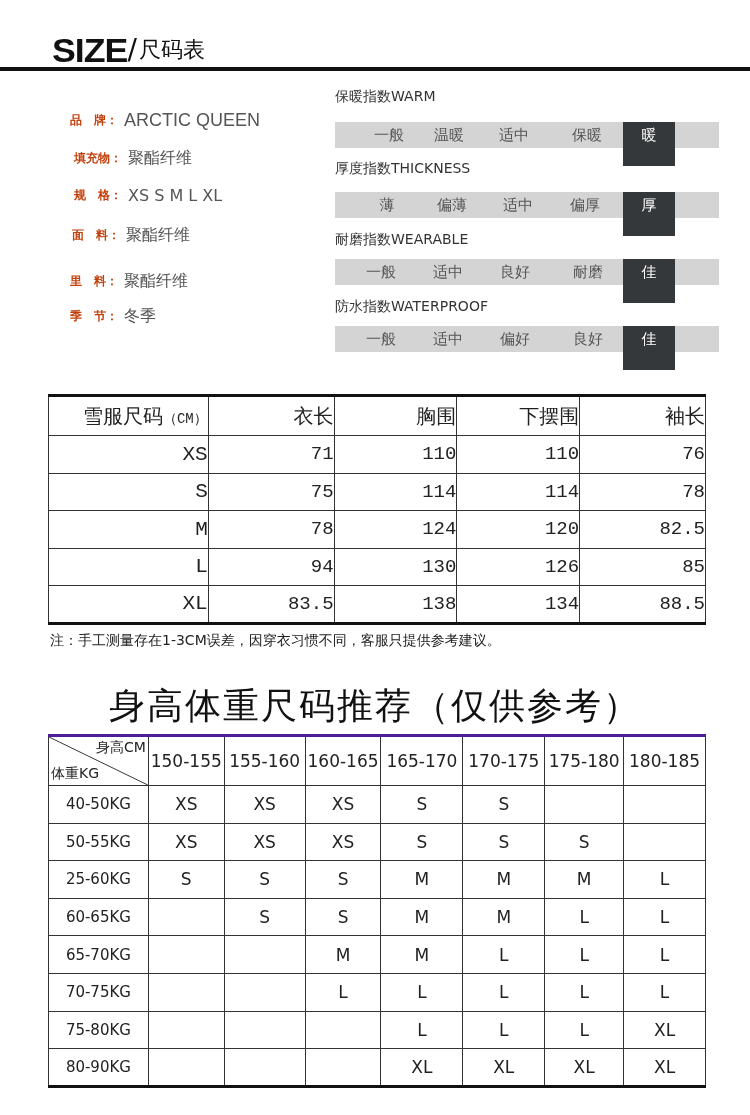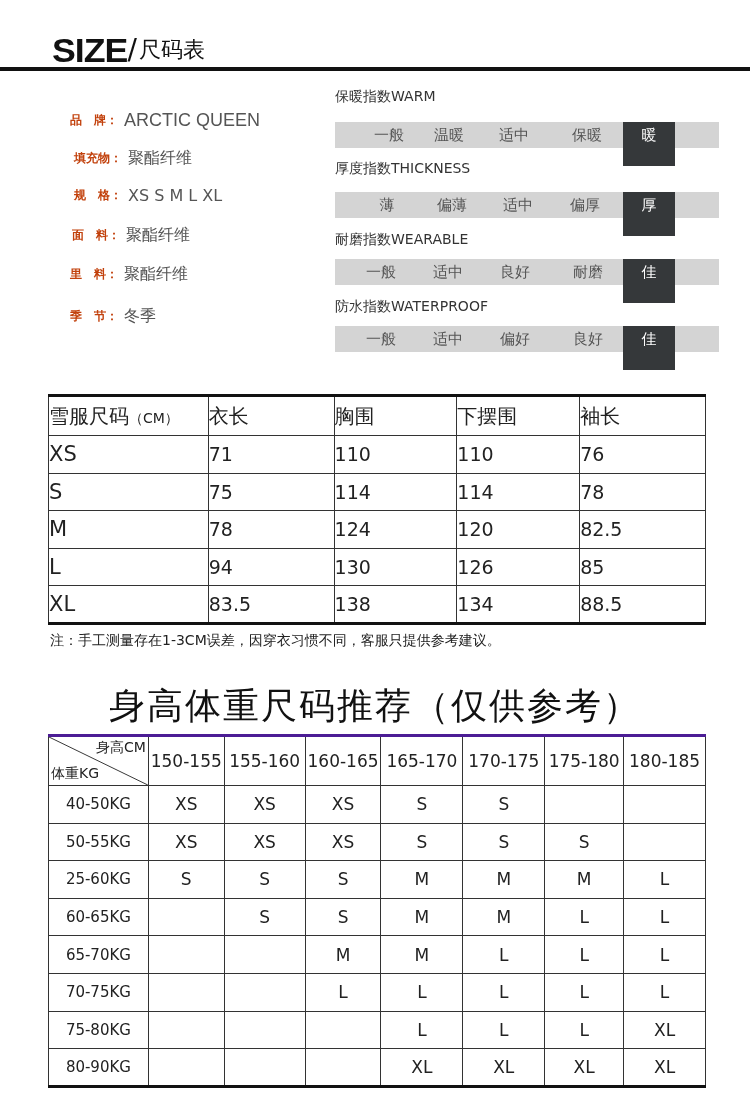--- a/index.html
+++ b/index.html
@@ -16,21 +16,21 @@
   .spec .v { font-size:16px; color:#555; margin-left:6px; }
   .spec .v.en { font-family:"Liberation Sans", sans-serif; font-size:18px; }
 
   .idx-label { position:absolute; left:335px; font-size:14px; color:#333; }
   .idx-bar { position:absolute; left:335px; width:384px; height:26px; background:#d4d4d4; }
   .idx-bar span { position:absolute; top:0; height:44px; line-height:26px; font-size:15px; color:#555; text-align:center; }
   .idx-bar span.on { background:#35383a; color:#fff; width:52px; left:288px; }
 
   table { border-collapse:collapse; position:absolute; }
   .t1 { left:48px; top:394px; width:658px; border-top:3px solid #111; border-bottom:3px solid #111; }
-  .t1 td { border:1px solid #333; text-align:left; font-size:19px; color:#222; height:37.5px; }
+  .t1 td { border:1px solid #333; text-align:right; font-size:19px; color:#222; height:37.5px;font-family:Liberation Mono, monospace; }
   .t1 tr:first-child td { height:40px; font-size:20px; }
   .t1 td.rowhead { font-size:21px; }
   .note { position:absolute; left:50px; top:632px; font-size:14px; color:#222; }
   .h2 { position:absolute; left:0; width:750px; top:682px; text-align:center; font-size:36px; color:#111; letter-spacing:2px; }
 
   .t2 { left:48px; top:734px; width:658px; border-top:3px solid #4c1d95; border-bottom:3px solid #111; }
   .t2 td { border:1px solid #333; text-align:center; font-size:17px; color:#222; height:37.6px; }
   .t2 tr:first-child td { height:50px; }
   .t2 td.wt { font-size:15px;margin-left:20px; }
   .t2 td.corner { position:relative; padding:0; }
@@ -58,21 +58,21 @@
     <span class="v">聚酯纤维</span>
   </div>
   <div class="spec" style="left:4px;top:76px">
     <span class="k">规　格：</span>
     <span class="v">XS S M L XL</span>
   </div>
   <div class="spec" style="left:2px;top:115px">
     <span class="k">面　料：</span>
     <span class="v">聚酯纤维</span>
   </div>
-  <div class="spec" style="left:0;top:154px">
+  <div class="spec" style="left:0;top:161px">
     <span class="k">里　料：</span>
     <span class="v">聚酯纤维</span>
   </div>
   <div class="spec" style="left:0;top:196px">
     <span class="k">季　节：</span>
     <span class="v">冬季</span>
   </div>
 </div>
 
 <div class="idx-label" style="top:88px">保暖指数WARM</div>

